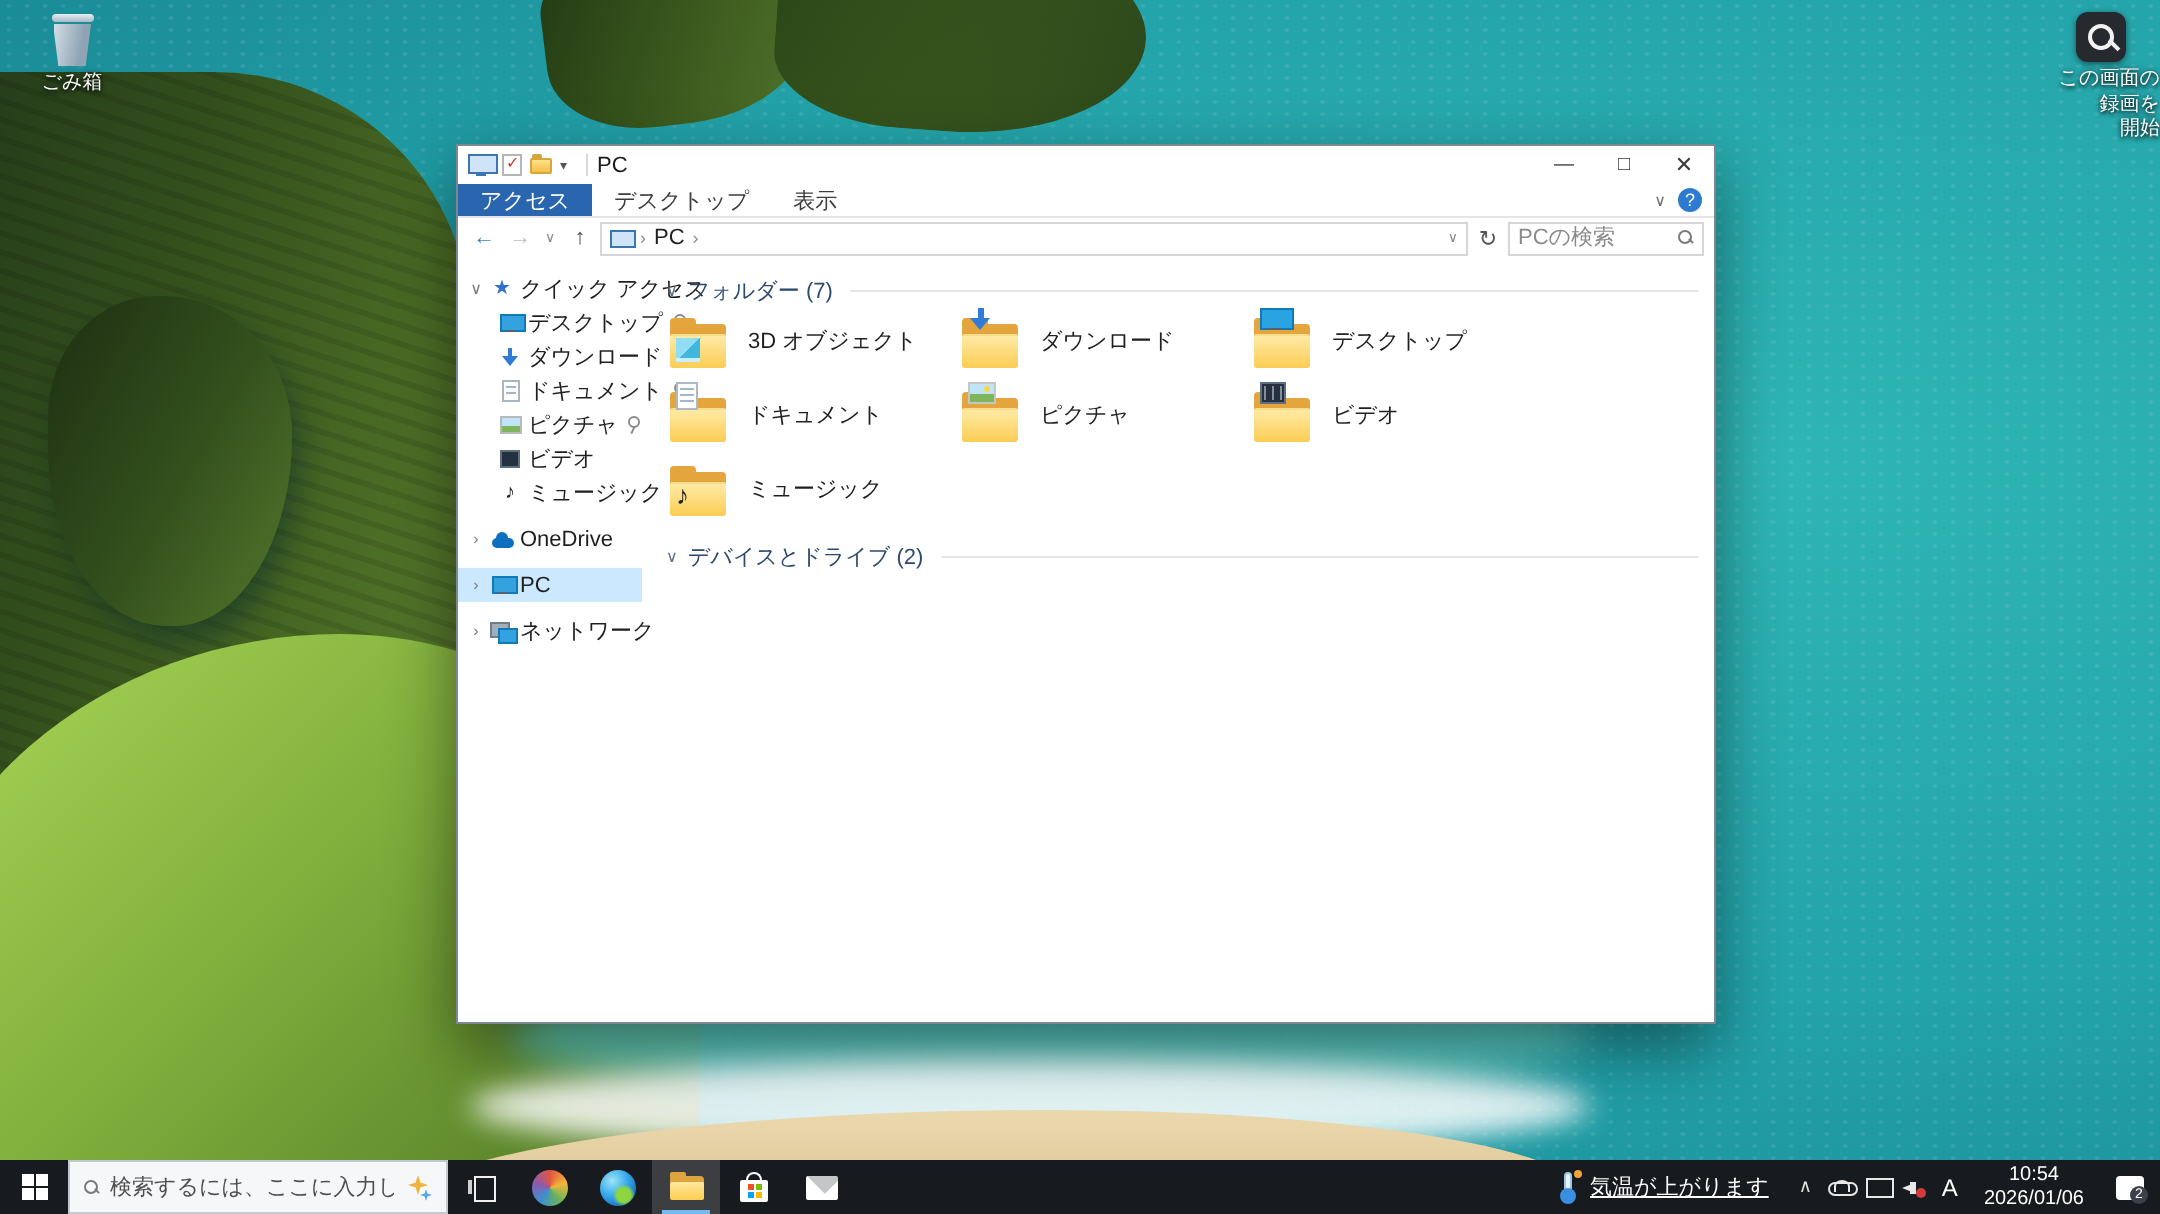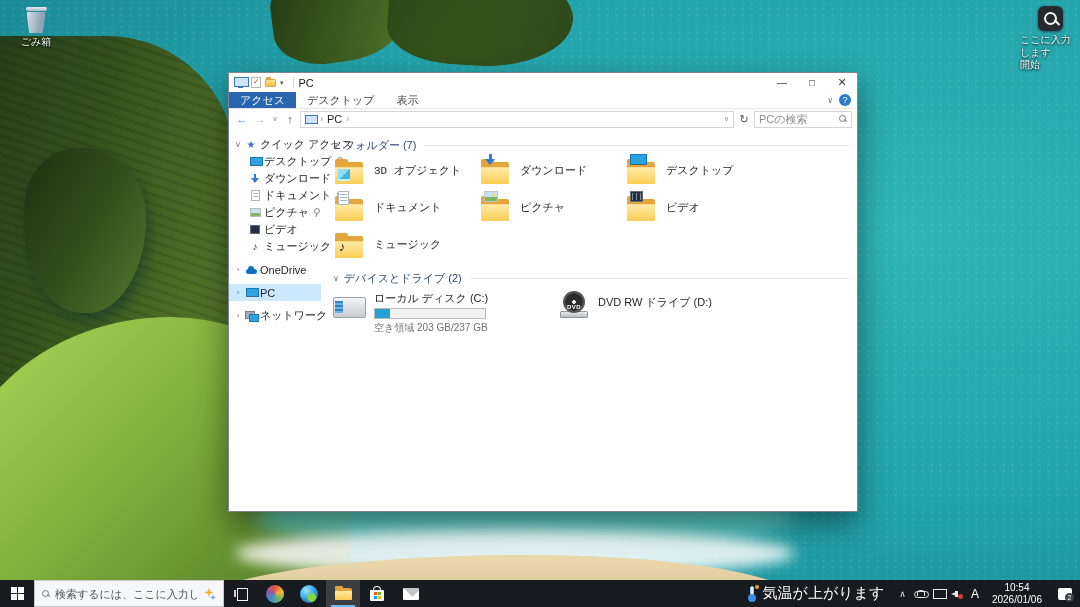--- a/index.html
+++ b/index.html
@@ -30,21 +30,21 @@
     background:linear-gradient(135deg,#a8d455 5%,#7fae3c 45%,#557d28 85%); }
   .shallow { left:255px; bottom:55px; width:540px; height:70px; border-radius:50%;
     background:#5ecfc5; filter:blur(9px); opacity:.85; }
   .surf { left:235px; bottom:30px; width:560px; height:48px; border-radius:50%;
     background:rgba(255,255,255,.85); filter:blur(7px); }
   .beach { left:195px; bottom:0; width:600px; height:52px; border-radius:55% 45% 0 0 / 100% 85% 0 0;
     background:linear-gradient(#ecd9ad,#d9c295); }
 
   
   .dicon { position:absolute; width:60px; display:flex; flex-direction:column; align-items:center; z-index:5; }
-  .dlabel { margin-top:3px; font-size:10px; color:#fff; text-align:left; line-height:1.25;
+  .dlabel { margin-top:3px; font-size:10px; color:#fff; text-align:right; line-height:1.25;
     text-shadow:0 1px 2px rgba(0,0,0,.9),0 0 3px rgba(0,0,0,.55); }
   .bin { width:23px; height:28px; position:relative; }
   .bin-lid { position:absolute; top:2px; left:1px; right:1px; height:4px; border-radius:2px;
     background:linear-gradient(#e6edf2,#a9bac6); }
   .bin-body { position:absolute; top:7px; left:2px; right:2px; bottom:0;
     background:linear-gradient(100deg,#d3dee6,#8ea3b3 70%);
     clip-path:polygon(0 0,100% 0,86% 100%,14% 100%); }
   .edge-ball { width:27px; height:27px; border-radius:50%;
     background:radial-gradient(circle at 68% 72%, #8ed63f 0 22%, transparent 34%),
                radial-gradient(circle at 32% 30%, #9fe5f9 0%, #35a7e8 45%, #1b6fc4 78%, #0d4e96 100%); }
@@ -134,21 +134,21 @@
   .net::before { content:""; position:absolute; left:0; top:0; width:8px; height:6px; background:#9fb0bc; border:1px solid #6d7d89; }
   .net::after { content:""; position:absolute; left:4px; top:3px; width:8px; height:6px; background:#35a2e0; border:1px solid #1279b8; }
   .pin { width:9px; height:10px; position:relative; margin-left:auto; margin-right:5px; flex-shrink:0; }
   .pin::before { content:""; position:absolute; top:0; left:2px; width:4px; height:4px; border:1px solid #8a8a8a; border-radius:50%; }
   .pin::after { content:""; position:absolute; left:4px; top:5px; width:1px; height:4px; background:#8a8a8a; transform:rotate(25deg); }
 
   .content { flex:1; padding:7px 8px 0 12px; overflow:hidden; }
   .group-hd { display:flex; align-items:center; height:15px; color:#2c4a6e; margin-top:2px; }
   .gh-chev { font-size:8px; color:#5f6f87; margin-right:5px; }
   .gh-line { flex:1; height:1px; background:#e4e4e4; margin-left:9px; }
-  .tiles { display:grid; grid-template-columns:repeat(3,146px); grid-auto-rows:37px; margin:5px 0 2px;font-family:Liberation Mono, monospace; }
+  .tiles { display:grid; grid-template-columns:repeat(3,146px); grid-auto-rows:37px; margin:5px 0 2px; }
   .tile { display:flex; align-items:flex-start; gap:8px; padding-top:1px; }
   .tlabel { margin-top:4px; color:#201f1e; white-space:nowrap; }
   .fic { width:33px; height:27px; position:relative; flex-shrink:0; }
   .fback { position:absolute; left:2px; right:3px; top:3px; bottom:2px; background:#e3a53c; border-radius:2px; }
   .fback::before { content:""; position:absolute; top:-3px; left:0; width:13px; height:4px; background:#e3a53c; border-radius:2px 2px 0 0; }
   .ffront { position:absolute; left:2px; right:3px; bottom:2px; height:17px; border-radius:1px 1px 2px 2px;
     background:linear-gradient(#ffeaa4,#fbcd55); border-top:1px solid #f7de8d; z-index:2; }
   .ovl { position:absolute; z-index:3; left:5px; bottom:5px; }
   .ov-cube { width:12px; height:12px; background:linear-gradient(135deg,#8fdef4 50%,#41b7dd 50%); box-shadow:0 -2px 0 #c8effa inset; }
   .ov-down { width:12px; height:12px; position:relative; }
@@ -233,21 +233,21 @@
   .mail { width:16px; height:12px; background:#fff; border-radius:1px; position:relative; overflow:hidden; }
   .mail::before { content:""; position:absolute; left:0; top:-7px; width:16px; height:12px;
     background:#171a1e; transform:rotate(45deg); opacity:.25; }
   .tb-right { margin-left:auto; display:flex; align-items:center; flex-shrink:0; }
   .weather { display:flex; align-items:center; gap:6px; padding:0 9px; color:#fff; }
   .thermo { width:9px; height:16px; position:relative; }
   .th-stem { position:absolute; left:2px; top:0; width:4px; height:11px; background:#eaf3fc;
     border:1px solid #9cc4ea; border-radius:2px 2px 0 0; }
   .th-bulb { position:absolute; left:0; bottom:0; width:8px; height:8px; background:#3c8fe0; border-radius:50%; }
   .th-dot { position:absolute; right:-2px; top:-1px; width:4px; height:4px; background:#f0a23c; border-radius:50%; }
-  .wx-text { font-size:15px; white-space:nowrap; }
+  .wx-text { font-size:11px; white-space:nowrap;text-decoration:underline; }
   .tray-chev { color:#e0e0e0; font-size:9px; padding:0 6px; }
   .tray-ic { width:18px; display:flex; align-items:center; justify-content:center; }
   .tr-cloud { width:13px; height:8px; position:relative; }
   .tr-cloud::before { content:""; position:absolute; left:0; bottom:0; width:13px; height:5px; border:1px solid #e8e8e8; border-radius:4px; }
   .tr-cloud::after { content:""; position:absolute; left:3px; top:0; width:6px; height:5px; border:1px solid #e8e8e8; border-radius:50% 50% 0 0; border-bottom:none; }
   .tr-mon { width:12px; height:10px; position:relative; }
   .tr-mon::before { content:""; position:absolute; left:0; top:0; width:12px; height:8px; border:1px solid #e8e8e8; }
   .tr-mon::after { content:""; position:absolute; left:4px; bottom:0; width:4px; height:1px; background:#e8e8e8; }
   .tr-spk { width:12px; height:10px; position:relative; }
   .tr-spk::before { content:""; position:absolute; left:0; top:3px; border-top:2px solid transparent; border-bottom:2px solid transparent; border-right:5px solid #e8e8e8; }
@@ -285,21 +285,21 @@
       <div class="bin-body"></div>
     </div>
     <div class="dlabel"><span class="sel">ごみ箱</span></div>
   </div>
   <div class="dicon" style="left:1020px;top:6px;">
     <div class="rec-ic">
       <div class="rec-ring"></div>
       <div class="rec-slash"></div>
     </div>
     <div class="dlabel">
-      <span>ここに入力します</span><br>
+      <span>この画面の録画を</span><br>
       <span>開始</span>
     </div>
   </div>
 
   <div class="win">
 
     <div class="titlebar">
       <div class="sysicon"></div>
       <div class="qat">
         <div class="qat-prop"></div>
@@ -479,44 +479,20 @@
               </div>
             <span class="tlabel">ミュージック</span>
           </div>
         </div>
 
         <div class="group-hd">
           <span class="gh-chev">∨</span>
           <span>デバイスとドライブ (2)</span>
           <span class="gh-line"></span>
         </div>
-        <div class="dtiles">
-          <div class="drive-tile">
-            <div class="hdd">
-              <div class="hdd-body"></div>
-              <div class="hdd-side"></div>
-            </div>
-            <div>
-              <div class="drive-name">ローカル ディスク (C:)</div>
-              <div class="capbar">
-                <div class="capfill" style="width: 14%;"></div>
-              </div>
-              <div class="freetext">空き領域 203 GB/237 GB</div>
-            </div>
-          </div>
-          <div class="drive-tile">
-            <div class="dvdic">
-              <div class="dvd-tray"></div>
-              <div class="dvd-disc">
-                <span class="dvd-txt">DVD</span>
-              </div>
-            </div>
-            <div class="drive-name" style="margin-top:4px;">DVD RW ドライブ (D:)</div>
-          </div>
-        </div>
       </div>
     </div>
 
   </div>
 
   <div class="taskbar">
     <div class="tb-btn">
       <div class="winlogo">
           <span></span>
           <span></span>

